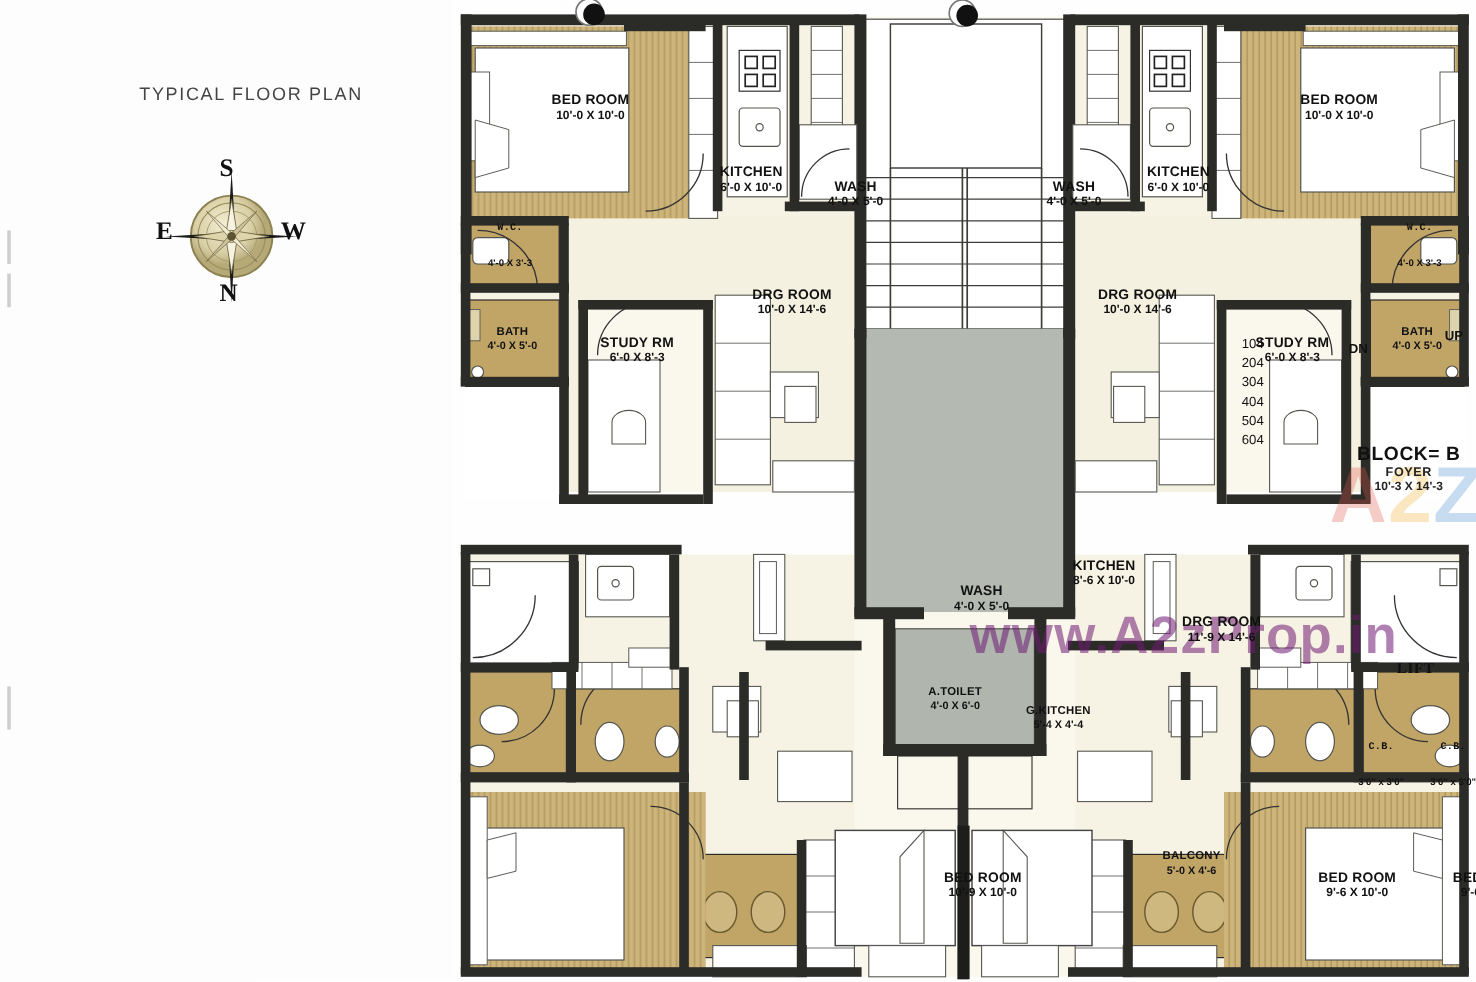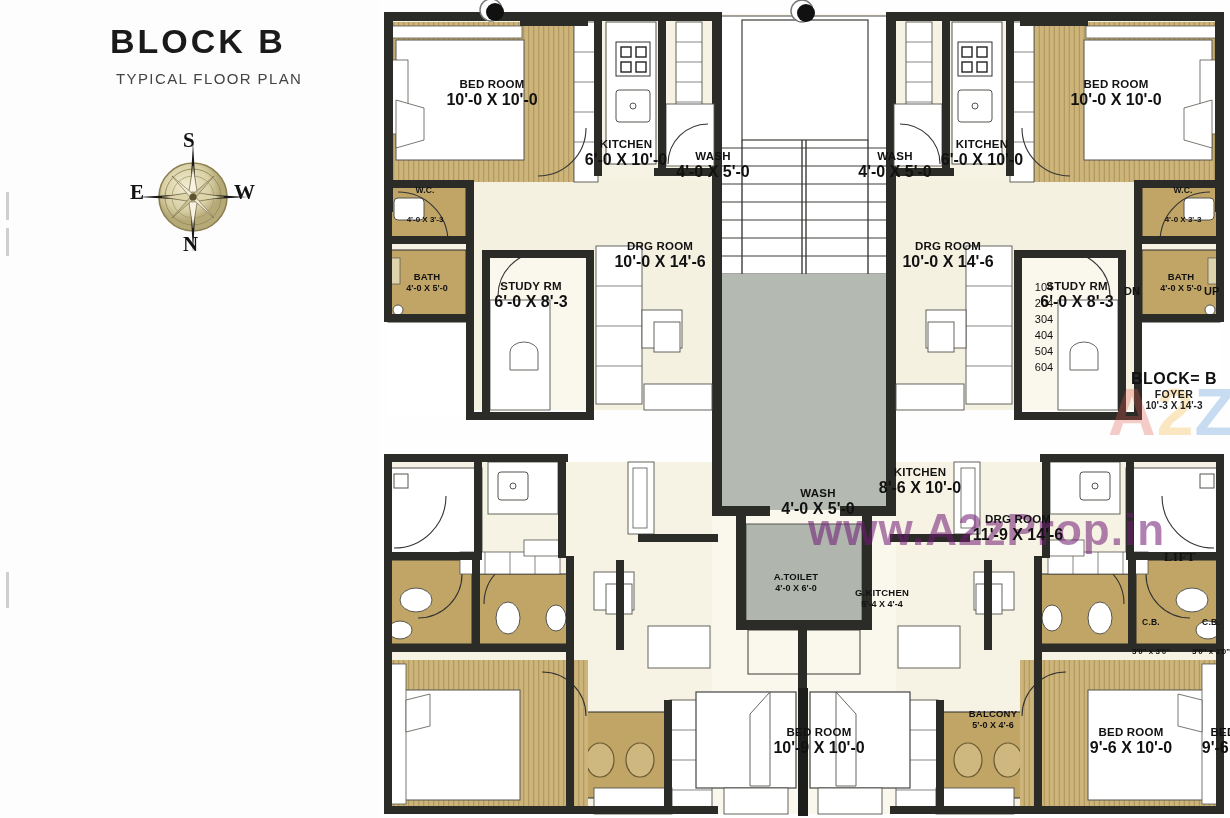--- a/index.html
+++ b/index.html
@@ -28,24 +28,24 @@
   .edge-tick{position:absolute;left:6px;width:3px;background:#cfcfcf;}
 
   
   #plan{position:absolute;left:378px;top:0px;width:852px;height:818px;}
   #plan svg{display:block;}
 
   
   .lbl{position:absolute;text-align:center;color:#111;line-height:1.12;
        font-family:"Liberation Sans",sans-serif;pointer-events:none;white-space:nowrap;}
   .lbl .nm{font-size:11.5px;font-weight:bold;letter-spacing:.2px;display:block;}
-  .lbl .dim{font-size:16px;font-weight:bold;display:block;}
+  .lbl .dim{font-size:10px;font-weight:bold;display:block;}
   .lbl.sm .nm{font-size:9.5px;}
   .lbl.sm .dim{font-size:9px;}
-  .lbl.xs .nm{font-size:8.5px;}
+  .lbl.xs .nm{font-size:8.5px;font-family:Liberation Mono, monospace;}
   .lbl.xs .dim{font-size:8px;margin-top:20px;}
 
   .numcol{position:absolute;text-align:center;font-size:11px;font-weight:normal;
           color:#111;line-height:1.45;font-family:"Liberation Sans",sans-serif;}
 
   .tagbig{position:absolute;text-align:center;font-family:"Liberation Sans",sans-serif;}
   .tagbig .b{font-size:16px;font-weight:bold;letter-spacing:.5px;color:#111;display:block;}
   .tagbig .f{font-size:10.5px;font-weight:bold;color:#222;display:block;letter-spacing:.5px;}
   .tagbig .d{font-size:10px;font-weight:bold;color:#222;display:block;}
 
@@ -62,21 +62,20 @@
   #wm-big .z{color:#4a8fd4;}
   #wm-url{left:430px;top:505px;font-size:44px;color:#701a75;opacity:.55;letter-spacing:1px;}
 </style>
 </head>
 <body>
 
 <div id="page">
 
   <div id="titleblock">
 
-    <div id="title">BLOCK  B</div>
     <div id="subtitle">TYPICAL FLOOR PLAN</div>
 
     <div id="compass">
       <svg width="130" height="130" viewBox="0 0 130 130">
         <defs>
           <radialGradient id="cmpg" cx="40%" cy="35%">
             <stop offset="0%" stop-color="#f3edd2"></stop>
             <stop offset="70%" stop-color="#d8cfa5"></stop>
             <stop offset="100%" stop-color="#b5a978"></stop>
           </radialGradient>
@@ -569,21 +568,21 @@
     <span class="nm">BED ROOM</span>
     <span class="dim">9'-6 X 10'-0</span>
       </div>
 
   <div class="lbl" style="left:812px;top:726px;width:106px;">
     <span class="nm">BED ROOM</span>
     <span class="dim">9'-6 X 10'-0</span>
       </div>
 
   <div class="updn" style="left:746px;top:285px;">DN</div>
-  <div class="updn" style="left:826px;top:285px;">UP</div>
+  <div class="updn" style="left:826px;top:274px;">UP</div>
 
   <div class="tagbig" style="left:716px;top:370px;width:160px;">
     <span class="b">BLOCK= B</span>
     <span class="f">FOYER</span>
     <span class="d">10'-3 X 14'-3</span>
   </div>
 
   <div class="liftlbl" style="left:786px;top:550px;">LIFT</div>
 
   <div class="lbl xs" style="left:742px;top:618px;width:62px;">

